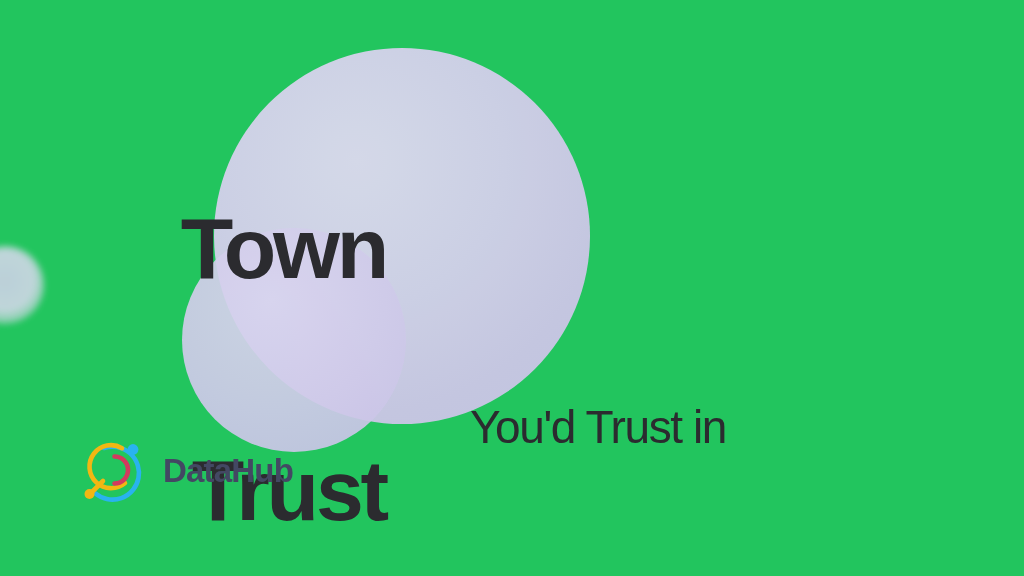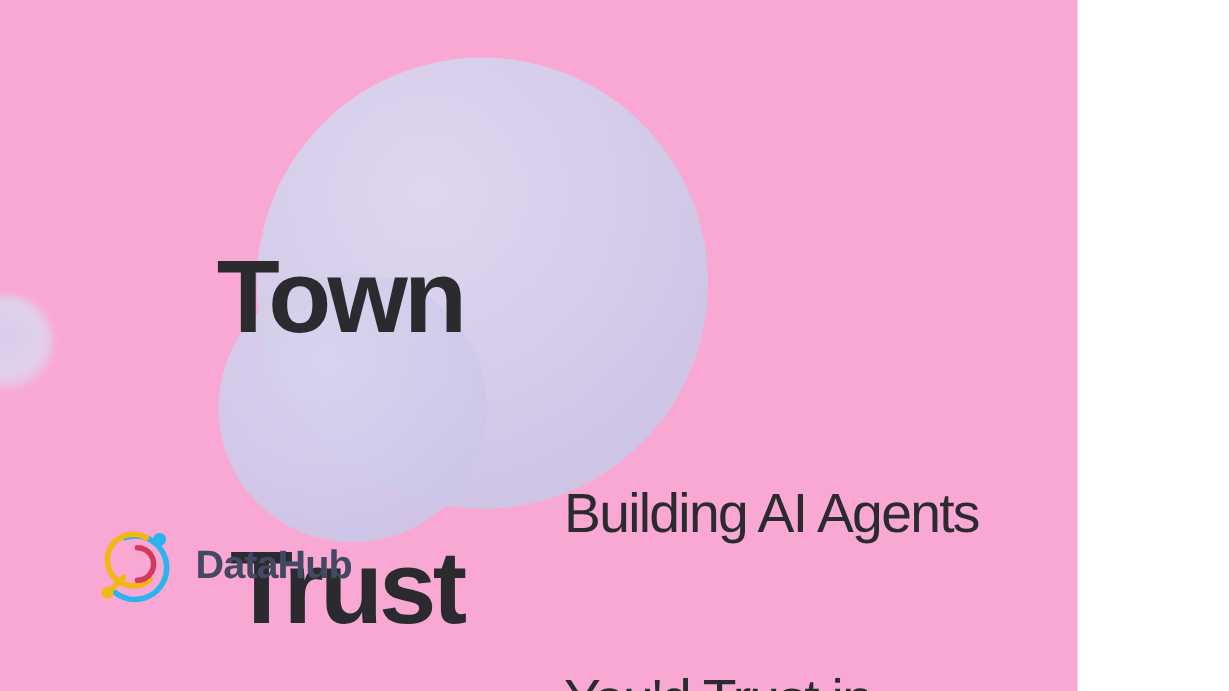--- a/index.html
+++ b/index.html
@@ -3,24 +3,24 @@
 <meta charset="utf-8">
 <title>Town Hall Recap</title>
 <style>
   html, body {
     margin: 0;
     padding: 0;
     background: #ffffff;
   }
   #slide {
     position: relative;
-    width: 898px;
+    width: 1024px;
     height: 576px;
     overflow: hidden;
-    background: #f9a8d4;
+    background: #22c55e;
     font-family: "Liberation Sans", "DejaVu Sans", sans-serif;
     -webkit-font-smoothing: antialiased;
   }
 
   
   .blob {
     position: absolute;
     border-radius: 50%;
     pointer-events: none;
   }
@@ -130,21 +130,20 @@
   <div class="blob blob-small"></div>
   <div class="blob blob-edge"></div>
 
   <div class="headline">
     <span class="line">Town</span>
     <span class="line">Trust</span>
     
   </div>
 
   <div class="subtitle">
-    <span class="line">Building AI Agents</span>
     <span class="line">You'd Trust in</span>
     
   </div>
 
   <div class="logo">
     <svg class="logo-mark" viewBox="0 0 72 72" aria-hidden="true">
 
       <path d="M 17.5 59.5
                A 26.5 26.5 0 1 0 26.0 14.0" fill="none" stroke="#29b3ef" stroke-width="4.6" stroke-linecap="round"></path>
 

